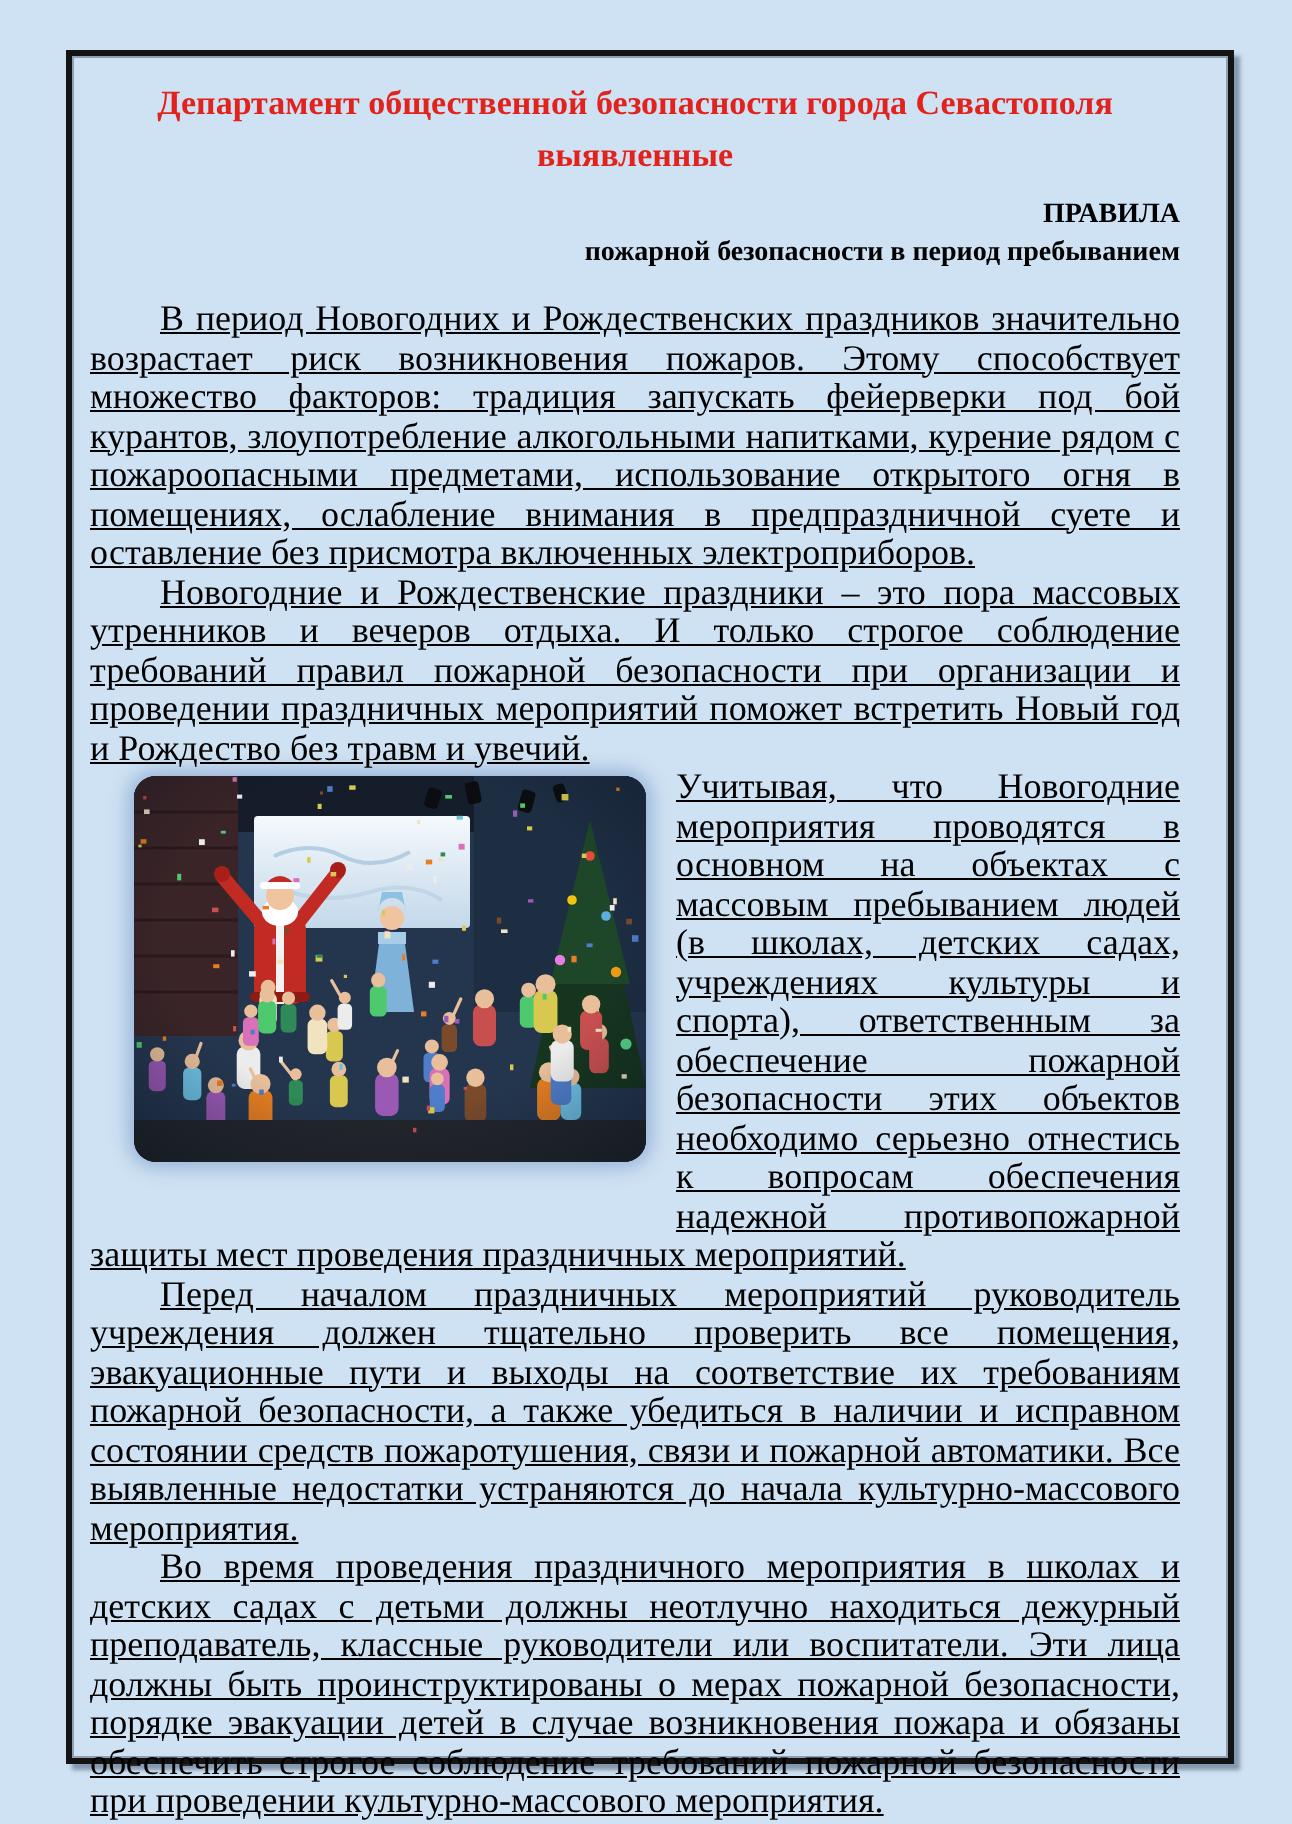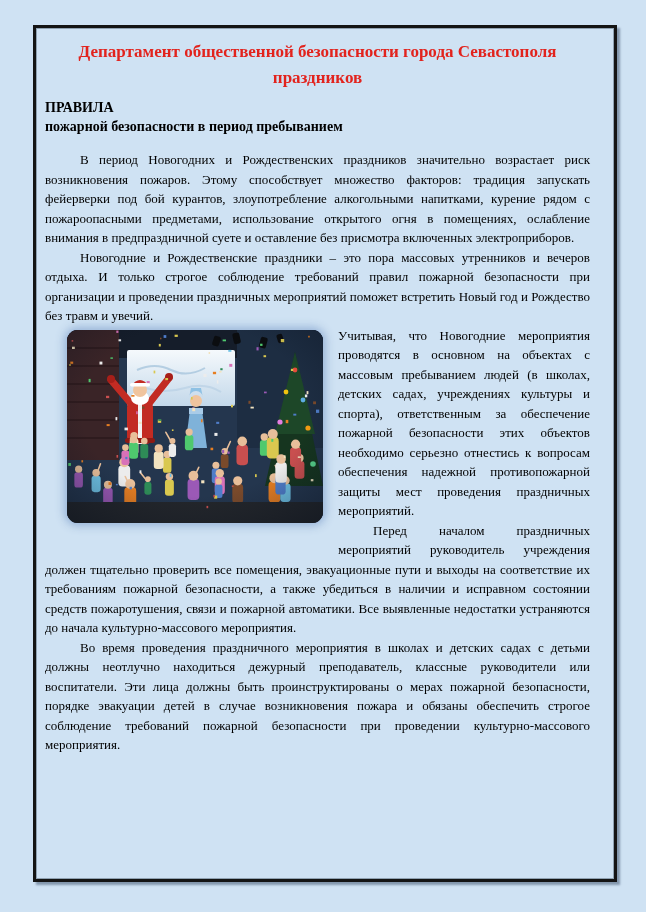--- a/index.html
+++ b/index.html
@@ -26,30 +26,30 @@
   .content{
     position:absolute;inset:1px;
     padding:10px 23px 0 8px;
   }
   .org-title{
     margin:0;text-align:center;
     color:var(--title-red);
     font-weight:bold;font-size:17px;line-height:26px;
   }
   .rules-title{
-    margin:7px 0 14px;text-align:left;
+    margin:7px 0 14px;text-align:right;
     color:var(--body-text);
     font-weight:bold;font-size:14px;line-height:19px;
   }
   .rules-title div{display:block;}
   p.body{
     margin:0;
     color:var(--body-text);
-    font-size:13px;line-height:19.5px;
-    text-align:justify;text-indent:35px;
+    font-size:18px;line-height:19.5px;
+    text-align:justify;text-indent:35px;text-decoration:underline;
   }
   p.body.no-indent{text-indent:0;}
   .photo-wrap{
     float:left;
     width:256px;height:193px;
     margin:4px 15px 20px 22px;
     border-radius:11px;
     overflow:hidden;
     box-shadow:0 0 9px 3px rgba(150,178,215,.95);
     background:#1c2940;
@@ -57,21 +57,21 @@
   .photo-wrap svg{display:block;width:100%;height:100%;}
 </style>
 </head>
 <body>
 
 <div class="frame">
   <div class="content">
 
     <h1 class="org-title">
         <span style="display:block">Департамент общественной безопасности города Севастополя</span>
-        <span style="display:block">праздников</span>
+        <span style="display:block">выявленные</span>
       </h1>
 
     <div class="rules-title">
       <div>ПРАВИЛА</div>
       <div>пожарной безопасности в период пребыванием</div>
     </div>
 
     <p class="body">В период Новогодних и Рождественских праздников значительно возрастает риск возникновения пожаров. Этому способствует множество факторов: традиция запускать фейерверки под бой курантов, злоупотребление алкогольными напитками, курение рядом с пожароопасными предметами, использование открытого огня в помещениях, ослабление внимания в предпраздничной суете и оставление без присмотра включенных электроприборов.</p>
     <p class="body">Новогодние и Рождественские праздники – это пора массовых утренников и вечеров отдыха. И только строгое соблюдение требований правил пожарной безопасности при организации и проведении праздничных мероприятий поможет встретить Новый год и Рождество без травм и увечий.</p>
 

